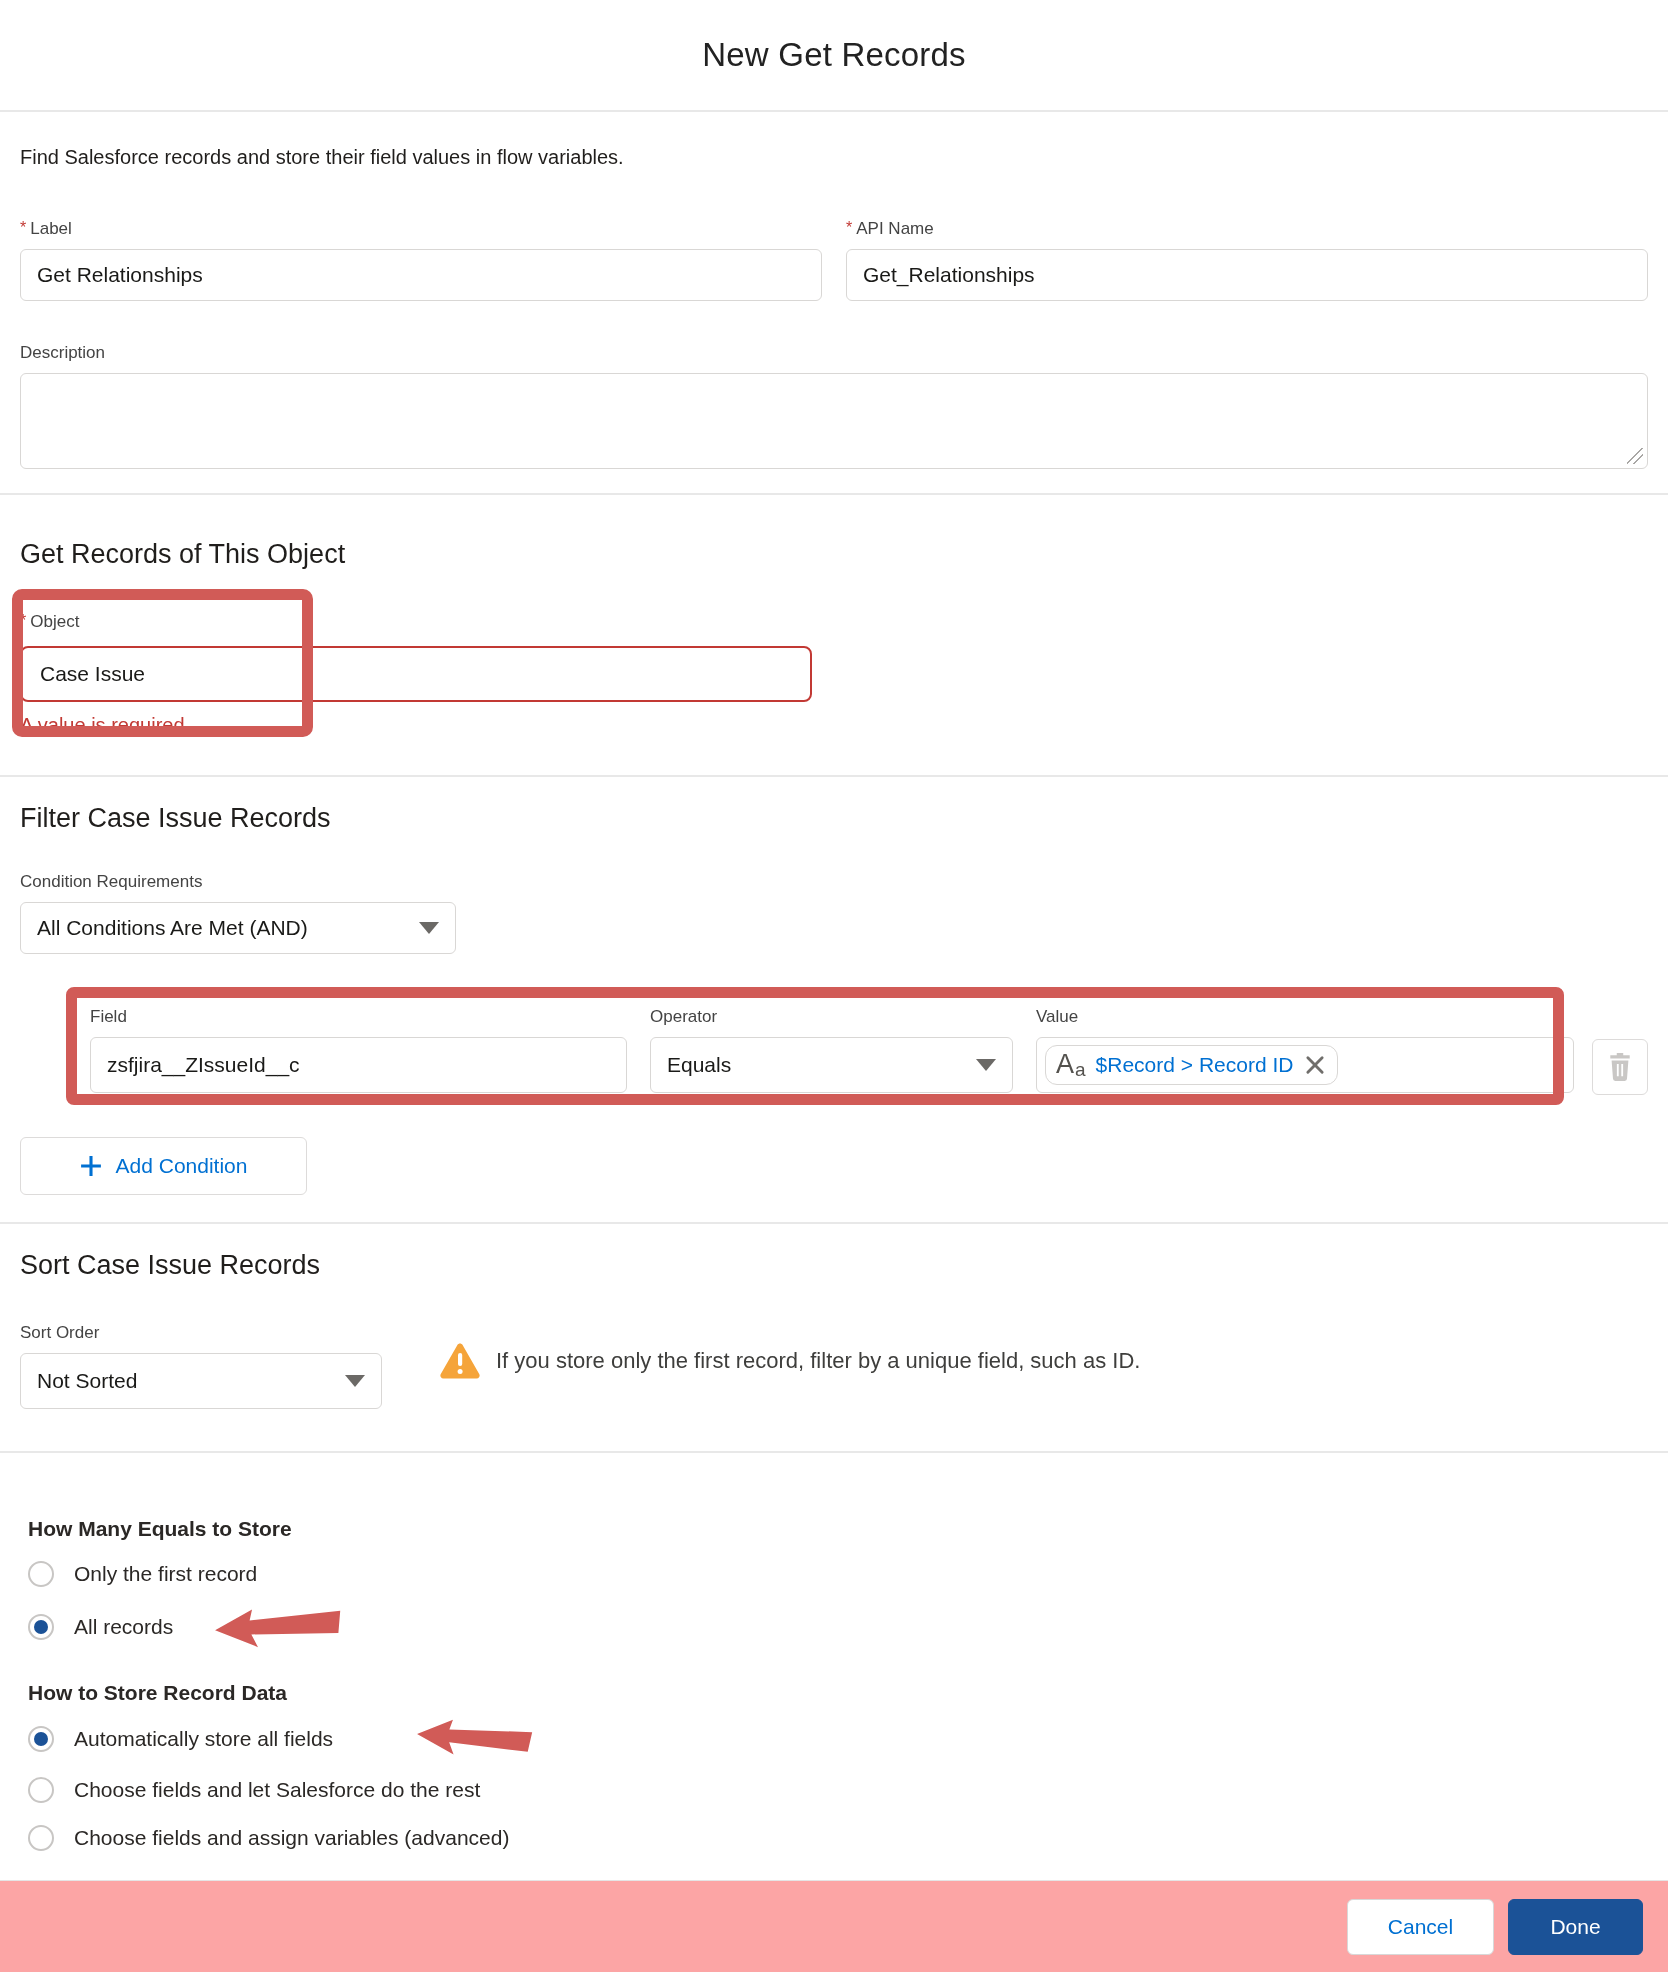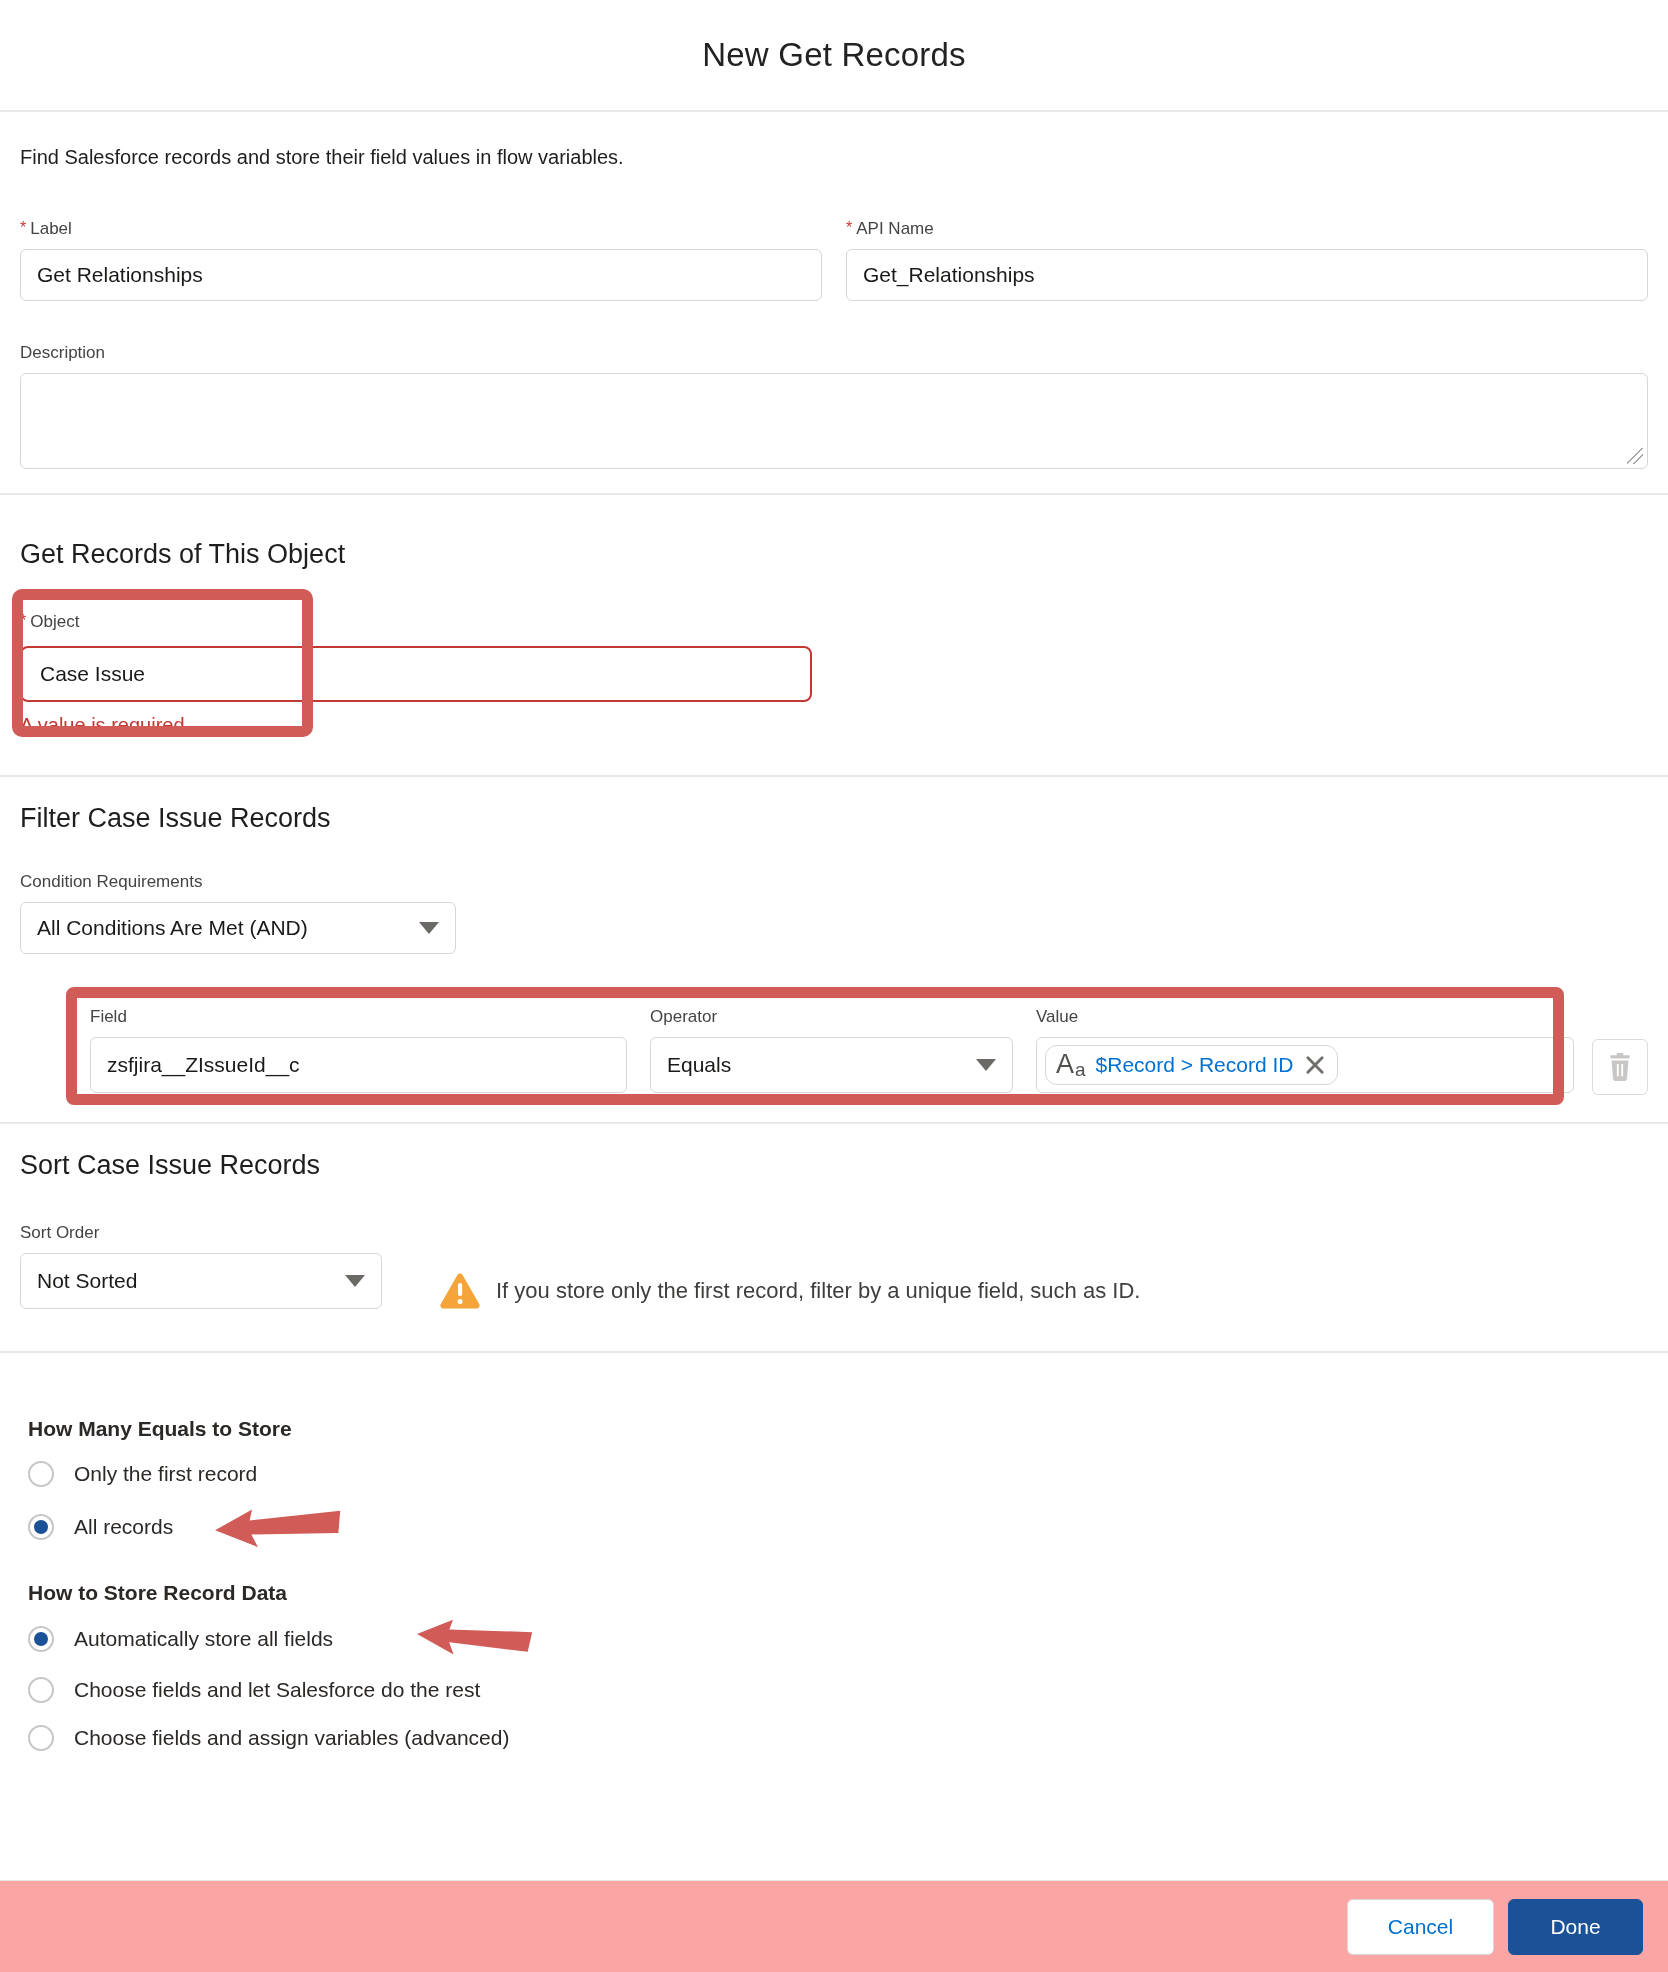--- a/index.html
+++ b/index.html
@@ -67,21 +67,21 @@
   .pill-close { margin-left:12px; display:flex; cursor:pointer; }
   .trash-btn { margin-left:18px; margin-top:32px; width:56px; height:56px; border:1px solid #dddbda;
                border-radius:6px; background:#fff; display:flex; align-items:center; justify-content:center; }
 
   .add-btn { margin-top:42px; width:287px; height:58px; border:1px solid #dddbda; border-radius:6px;
              background:#fff; color:#0070d2; font-size:21px; display:flex; align-items:center;
              justify-content:center; gap:14px; cursor:pointer; }
 
   
   .sort-label { margin-top:42px; }
-  .sort-row { display:flex; align-items:flex-end; }
+  .sort-row { display:flex; align-items:flex-start; }
   .sort-select { width:362px; }
   .warning { margin-left:58px; display:flex; align-items:center; gap:16px; }
   .warning-text { font-size:22px; color:#3e3e3c; }
 
   
   .store-block { margin-top:64px; padding-left:8px; }
   .group-heading { font-size:21px; font-weight:700; color:#2b2826; }
   .radio-row { display:flex; align-items:center; margin-top:14px; min-height:34px; }
   .radio-row.first { margin-top:16px; }
   .radio { width:26px; height:26px; border:2px solid #c8c6c4; border-radius:50%; background:#fff;
@@ -186,20 +186,26 @@
           </div>
         </div>
       </div>
       <div class="trash-btn">
         <svg width="26" height="28" viewBox="0 0 24 26">
             <path fill="#c9c7c5" d="M9 0h6v2.2h6v3H3v-3h6V0zM4.2 7h15.6l-1.3 17a2.1 2.1 0 0 1-2.1 2H7.6a2.1 2.1 0 0 1-2.1-2L4.2 7zm4.9 3.2v11.4h1.7V10.2H9.1zm4.1 0v11.4h1.7V10.2h-1.7z"></path>
           </svg>
       </div>
     </div>
 
+    <div class="add-btn">
+      <svg width="22" height="22" viewBox="0 0 20 20">
+          <path fill="#0070d2" d="M8.6 1h2.8v7.6H19v2.8h-7.6V19H8.6v-7.6H1V8.6h7.6z"></path>
+        </svg>
+      <span>Add Condition</span>
+    </div>
 
     <div class="divider d3"></div>
 
     <h2 class="section-title mt-sec2">Sort Case Issue Records</h2>
 
     <span class="field-label sort-label">Sort Order</span>
     <div class="sort-row">
       <div class="input select sort-select" style="height:56px;">
         <span>Not Sorted</span>
         <span class="caret"></span>

